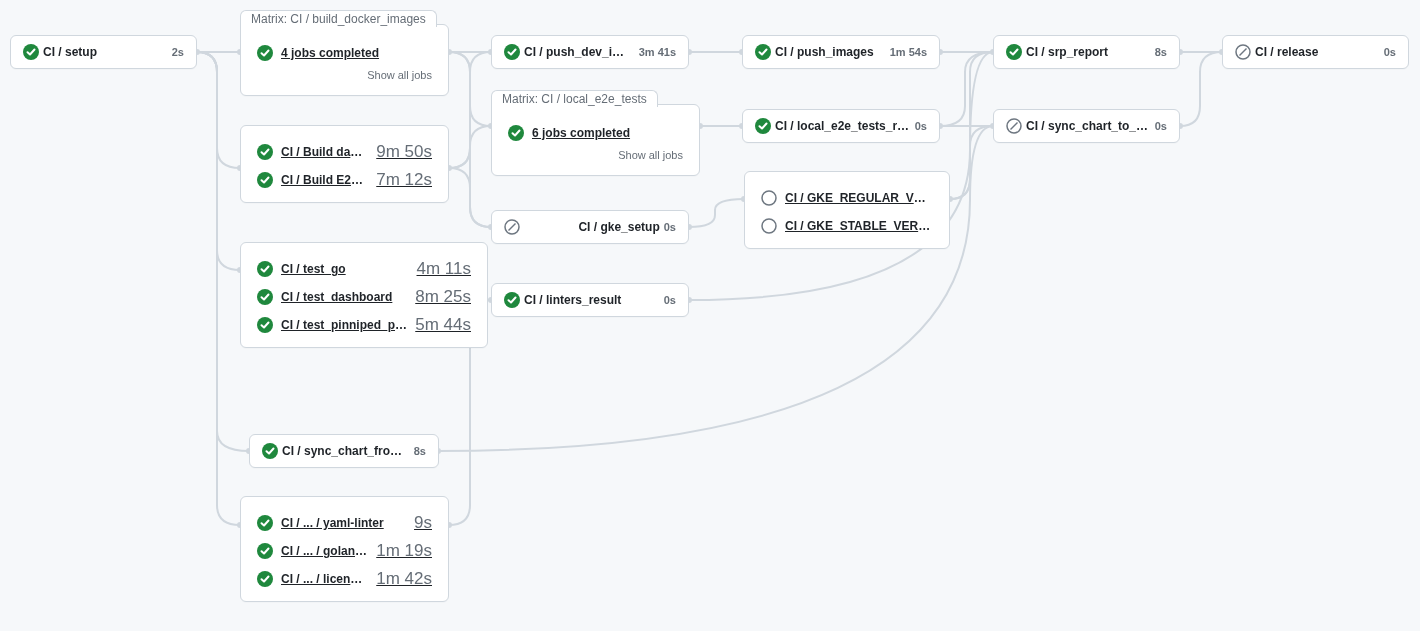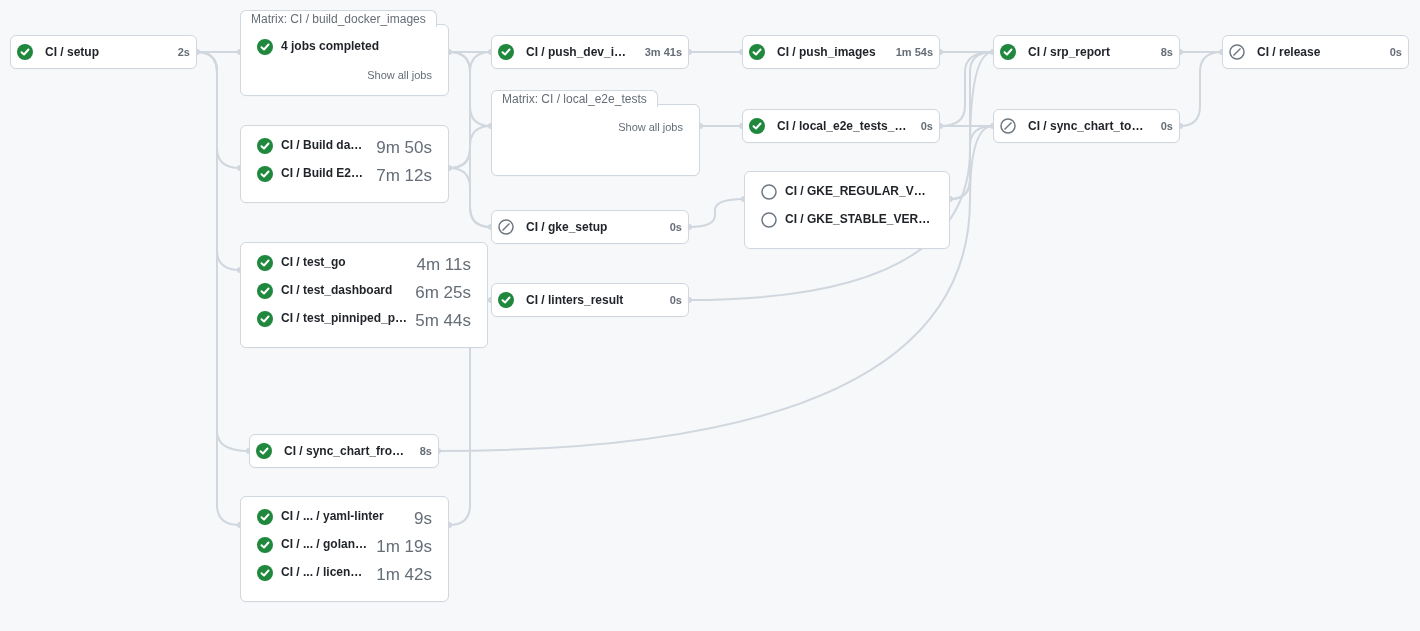--- a/index.html
+++ b/index.html
@@ -34,22 +34,22 @@
     background: #ffffff;
     border: 1px solid #d0d7de;
     border-radius: 6px;
     box-sizing: border-box;
     box-shadow: 0 1px 0 rgba(27,31,36,0.02);
   }
   .node.single {
     height: 34px;
     display: flex;
     align-items: center;
-    padding: 0 6px;
-    gap: 12px;
+    padding: 0 12px;
+    gap: 4px;
   }
   .node.single .label { flex: 1; font-weight: 600; white-space: nowrap; overflow: hidden; text-overflow: ellipsis;}
   .node.single .time { color: #656d76; font-size: 11px; white-space: nowrap; font-weight: bold;}
   .node.multi { padding: 12px 8px 8px 8px; }
   .node.matrix { padding-top: 14px; border-top-left-radius: 0;}
   .tab {
     position: absolute;
     top: -15px;
     left: -1px;
     background: #ffffff;
@@ -58,25 +58,26 @@
     border-radius: 6px 6px 0 0;
     padding: 2px 10px 0 10px;
     height: 14px;
     font-size: 12px;
     color: #656d76;
     font-weight: 500;
     line-height: 13px;
   }
   .row {
     display: flex;
-    align-items: flex-start;
+    align-items: center;
     gap: 8px;
     height: 28px;
     padding: 0 8px;
     border-radius: 6px;
+    text-decoration: underline;
   }
   .row .label { flex: 1; font-weight: 600; white-space: nowrap; overflow: hidden; text-overflow: ellipsis;}
   .row .time { color: #656d76; font-size: 17px; white-space: nowrap;}
   .showall {
     font-size: 11px;
     color: #656d76;
     padding: 2px 8px 0 8px;
     text-align: right;
   }
   svg.icon { flex-shrink: 0; }
@@ -213,21 +214,21 @@
       </svg>
     <span class="label">CI / test_go</span>
     <span class="time">4m 11s</span>
   </div>
   <div class="row">
     <svg class="icon icn-success" width="16" height="16">
         <circle cx="8" cy="8" r="8"></circle>
         <path d="M4.5 8.2 L7 10.5 L11.5 5.5"></path>
       </svg>
     <span class="label">CI / test_dashboard</span>
-    <span class="time">6m 25s</span>
+    <span class="time">8m 25s</span>
   </div>
   <div class="row">
     <svg class="icon icn-success" width="16" height="16">
         <circle cx="8" cy="8" r="8"></circle>
         <path d="M4.5 8.2 L7 10.5 L11.5 5.5"></path>
       </svg>
     <span class="label">CI / test_pinniped_proxy</span>
     <span class="time">5m 44s</span>
   </div>
 </div>
@@ -272,24 +273,31 @@
   <svg class="icon icn-success" width="16" height="16">
       <circle cx="8" cy="8" r="8"></circle>
       <path d="M4.5 8.2 L7 10.5 L11.5 5.5"></path>
     </svg>
   <span class="label">CI / push_dev_images</span>
   <span class="time">3m 41s</span>
 </div>
 
 <div class="node multi matrix" style="left:491px; top:104px; width:209px; height:72px;">
   <div class="tab">Matrix: CI / local_e2e_tests</div>
+  <div class="row">
+    <svg class="icon icn-success" width="16" height="16">
+        <circle cx="8" cy="8" r="8"></circle>
+        <path d="M4.5 8.2 L7 10.5 L11.5 5.5"></path>
+      </svg>
+    <span class="label">6 jobs completed</span>
+  </div>
   <div class="showall">Show all jobs</div>
 </div>
 
-<div class="node single" style="left:491px; top:210px; width:198px;">
+<div class="node single" style="left:491px; top:210px; width:198px;text-align:right;">
   <svg class="icon icn-skipped" width="16" height="16">
       <circle class="ring" cx="8" cy="8" r="7"></circle>
       <line x1="4.5" y1="11.5" x2="11.5" y2="4.5"></line>
     </svg>
   <span class="label">CI / gke_setup</span>
   <span class="time">0s</span>
 </div>
 
 <div class="node single" style="left:491px; top:283px; width:198px;">
   <svg class="icon icn-success" width="16" height="16">

